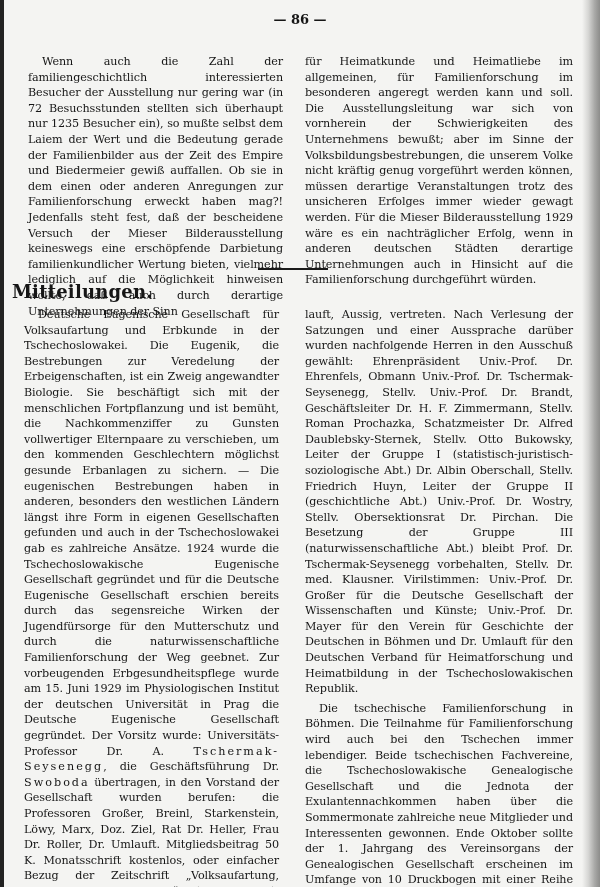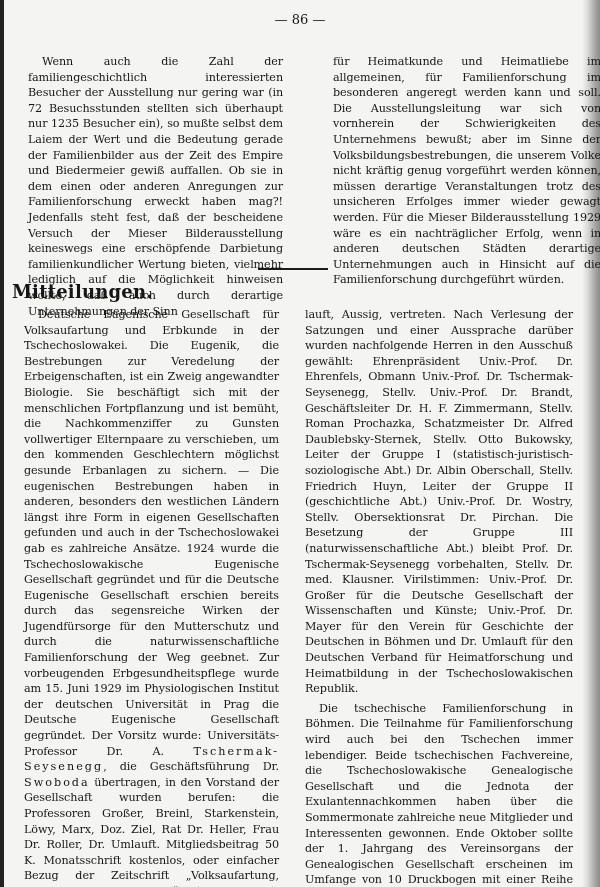--- a/index.html
+++ b/index.html
@@ -13,34 +13,34 @@
     .left-edge {
       position: absolute; left: 0; top: 0; width: 4px; height: 887px;
       background: #222;
     }
     .right-edge {
       position: absolute; right: 0; top: 0; width: 18px; height: 887px;
       background: linear-gradient(to right, rgba(244,244,242,0) 0%, #d6d6d4 35%, #a9a9a7 70%, #8c8c8a 100%);
     }
     .page-number {
       position: absolute; top: 12px; left: 0; width: 600px;
-      text-align: center; font-size: 13px; font-weight: normal;
+      text-align: center; font-size: 13px; font-weight: bold;
       font-family: "DejaVu Serif", serif;
     }
     .col {
       position: absolute;
       font-size: 11.2px;
       line-height: 15.6px;
       text-align: justify;
       letter-spacing: -0.1px;
     }
     .col p { margin: 0; }
     .col p.indent { text-indent: 14px; }
     .top-left  { left: 28px; top: 54px; width: 255px; }
-    .top-right { left: 305px; top: 54px; width: 268px; margin-left: 28px; }
+    .top-right { left: 305px; top: 54px; width: 268px; }
     .bot-left  { left: 24px; top: 307px; width: 255px; }
     .bot-right { left: 305px; top: 307px; width: 268px; }
     .rule {
       position: absolute; top: 268px; left: 258px; width: 70px; height: 0;
       border-top: 2px solid #1a1a1a;
     }
     .section-title {
       position: absolute; top: 281px; left: 12px; width: 600px;
       text-align: left; font-size: 18px; font-weight: bold;
       font-family: "DejaVu Serif", serif; letter-spacing: 0.2px;

